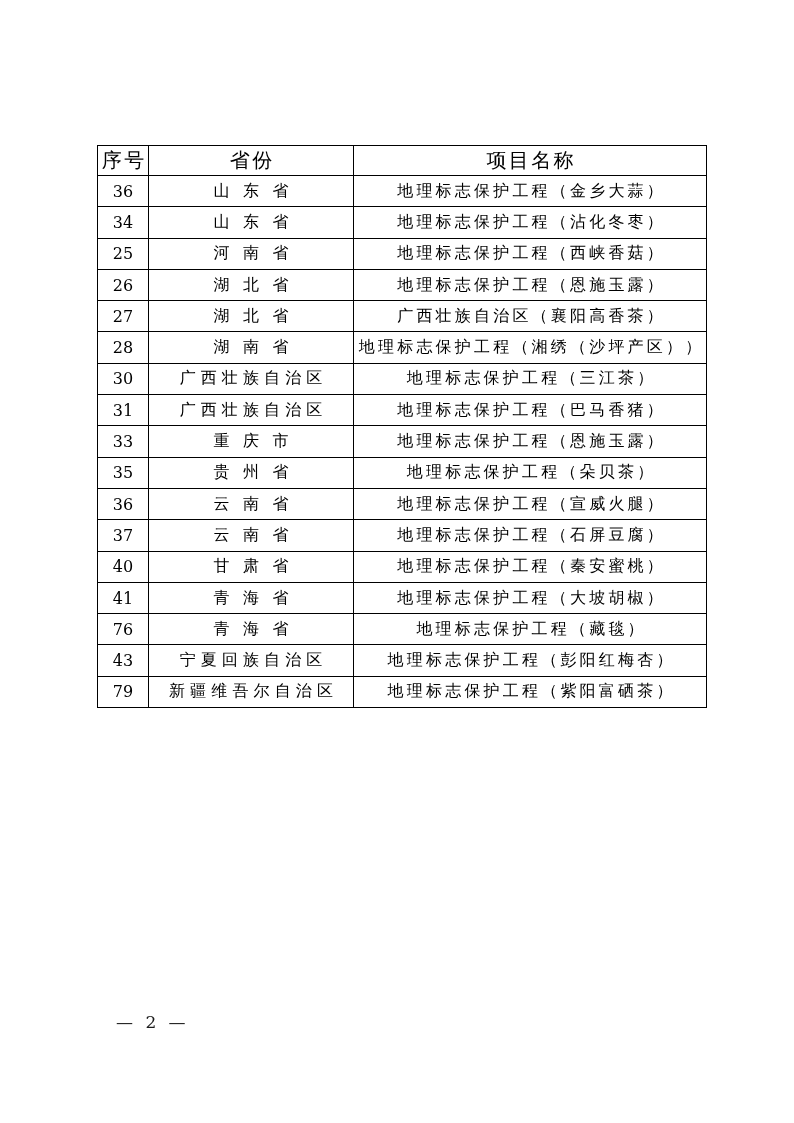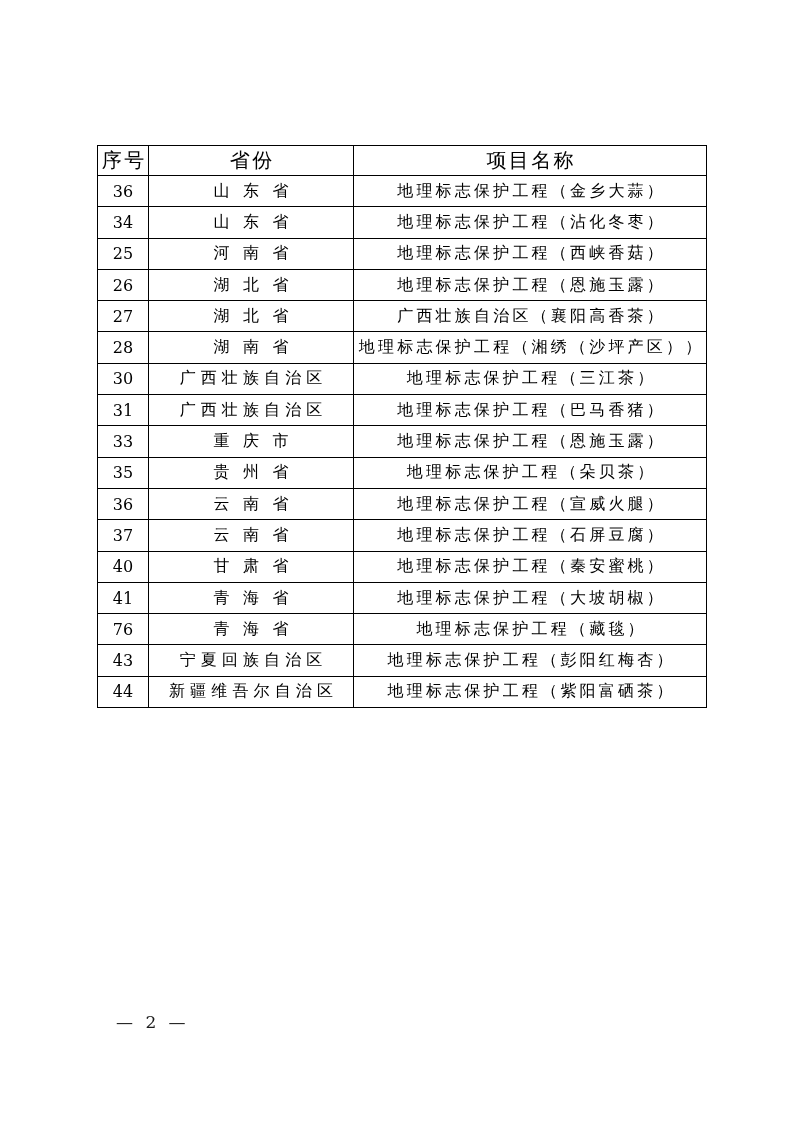--- a/index.html
+++ b/index.html
@@ -166,21 +166,21 @@
           <td class="cell-no">76</td>
           <td class="cell-province spread-short">青海省</td>
           <td class="cell-project">地理标志保护工程（藏毯）</td>
         </tr>
         <tr>
           <td class="cell-no">43</td>
           <td class="cell-province spread-long">宁夏回族自治区</td>
           <td class="cell-project">地理标志保护工程（彭阳红梅杏）</td>
         </tr>
         <tr>
-          <td class="cell-no">44</td>
+          <td class="cell-no">79</td>
           <td class="cell-province spread-long">新疆维吾尔自治区</td>
           <td class="cell-project">地理标志保护工程（紫阳富硒茶）</td>
         </tr>
       </tbody>
   </table>
 
   <div class="footer-page-number">— 2 —</div>
 
 </div>
 

